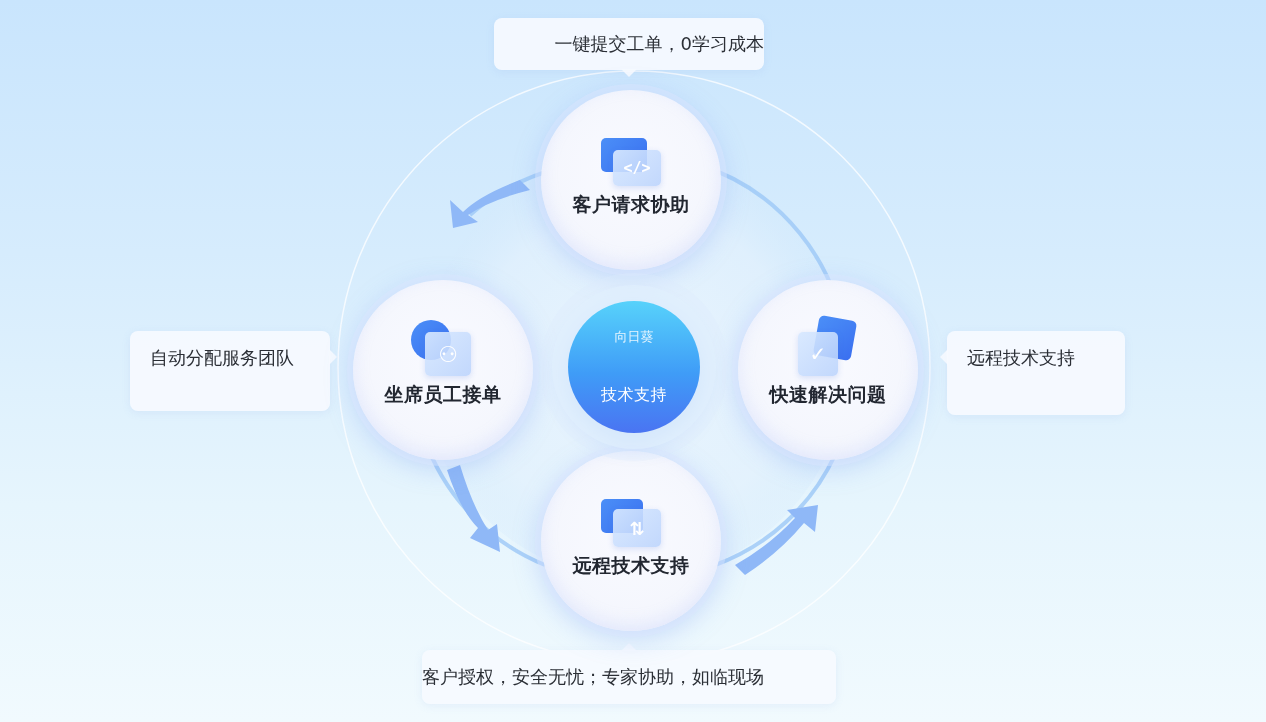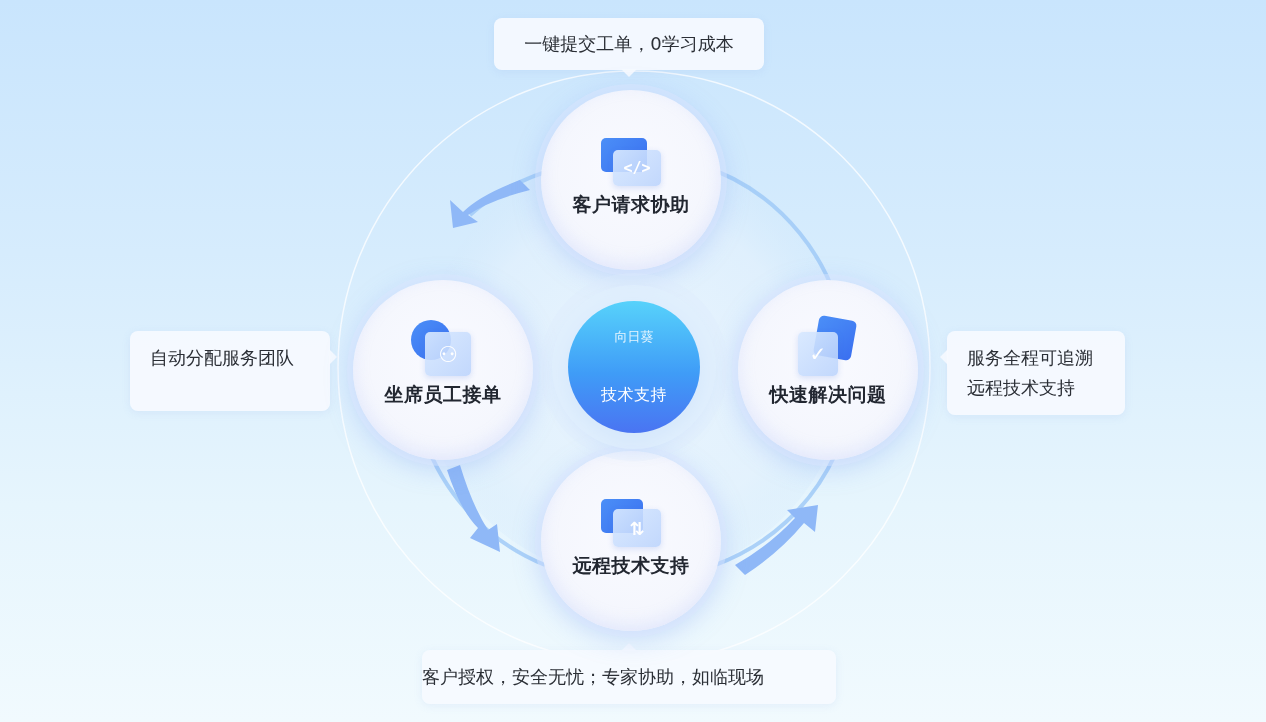--- a/index.html
+++ b/index.html
@@ -32,21 +32,21 @@
   .hub .main { font-size:16px; font-weight:normal; letter-spacing:0.5px; }
 
   .callout {
     position:absolute; background: rgba(246,250,255,0.92); border-radius:8px;
     color:#2b2f36; font-size:18px; line-height:32px;
     box-shadow: 0 2px 8px rgba(120,160,220,0.12);
   }
   .callout::after {
     content:""; position:absolute; width:0; height:0; border:8px solid transparent;
   }
-  .callout.top { left:494px; top:18px; width:270px; height:52px; padding:0; text-align:center; line-height:52px; }
+  .callout.top { left:494px; top:18px; width:270px; height:52px; padding:0; text-align:right; line-height:52px; }
   .callout.top::after { left:127px; bottom:-15px; border-top-color:rgba(246,250,255,0.92); }
   .callout.bottom { left:422px; top:650px; width:414px; height:54px; line-height:54px; }
   .callout.bottom::after { left:199px; top:-15px; border-bottom-color:rgba(246,250,255,0.92); }
   .callout.left { left:130px; top:331px; width:200px; height:80px; padding:12px 0 0 20px; box-sizing:border-box; line-height:30px; }
   .callout.left::after { right:-15px; top:18px; border-left-color:rgba(246,250,255,0.92); }
   .callout.right { left:947px; top:331px; width:178px; height:84px; padding:12px 0 0 20px; box-sizing:border-box; line-height:30px; }
   .callout.right::after { left:-15px; top:18px; border-right-color:rgba(246,250,255,0.92); }
   .callout .line { display:block; }
 
   
@@ -92,21 +92,20 @@
     </g>
   </svg>
 
   <div class="callout top">
     <span class="line">一键提交工单，0学习成本</span>
   </div>
   <div class="callout left">
     <span class="line">自动分配服务团队</span>
   </div>
   <div class="callout right">
-    <span class="line">服务全程可追溯</span>
     <span class="line">远程技术支持</span>
   </div>
   <div class="callout bottom">
     <span class="line">客户授权，安全无忧；专家协助，如临现场</span>
   </div>
 
   <div class="node" style="left:541px; top:90px;">
     <div class="icon">
       <div class="ic-back" style="left:2px; top:2px; width:46px; height:34px;"></div>
       <div class="ic-front" style="left:14px; top:14px; width:48px; height:36px; font-size:15px; font-family:'DejaVu Sans Mono', monospace;">&lt;/&gt;</div>

